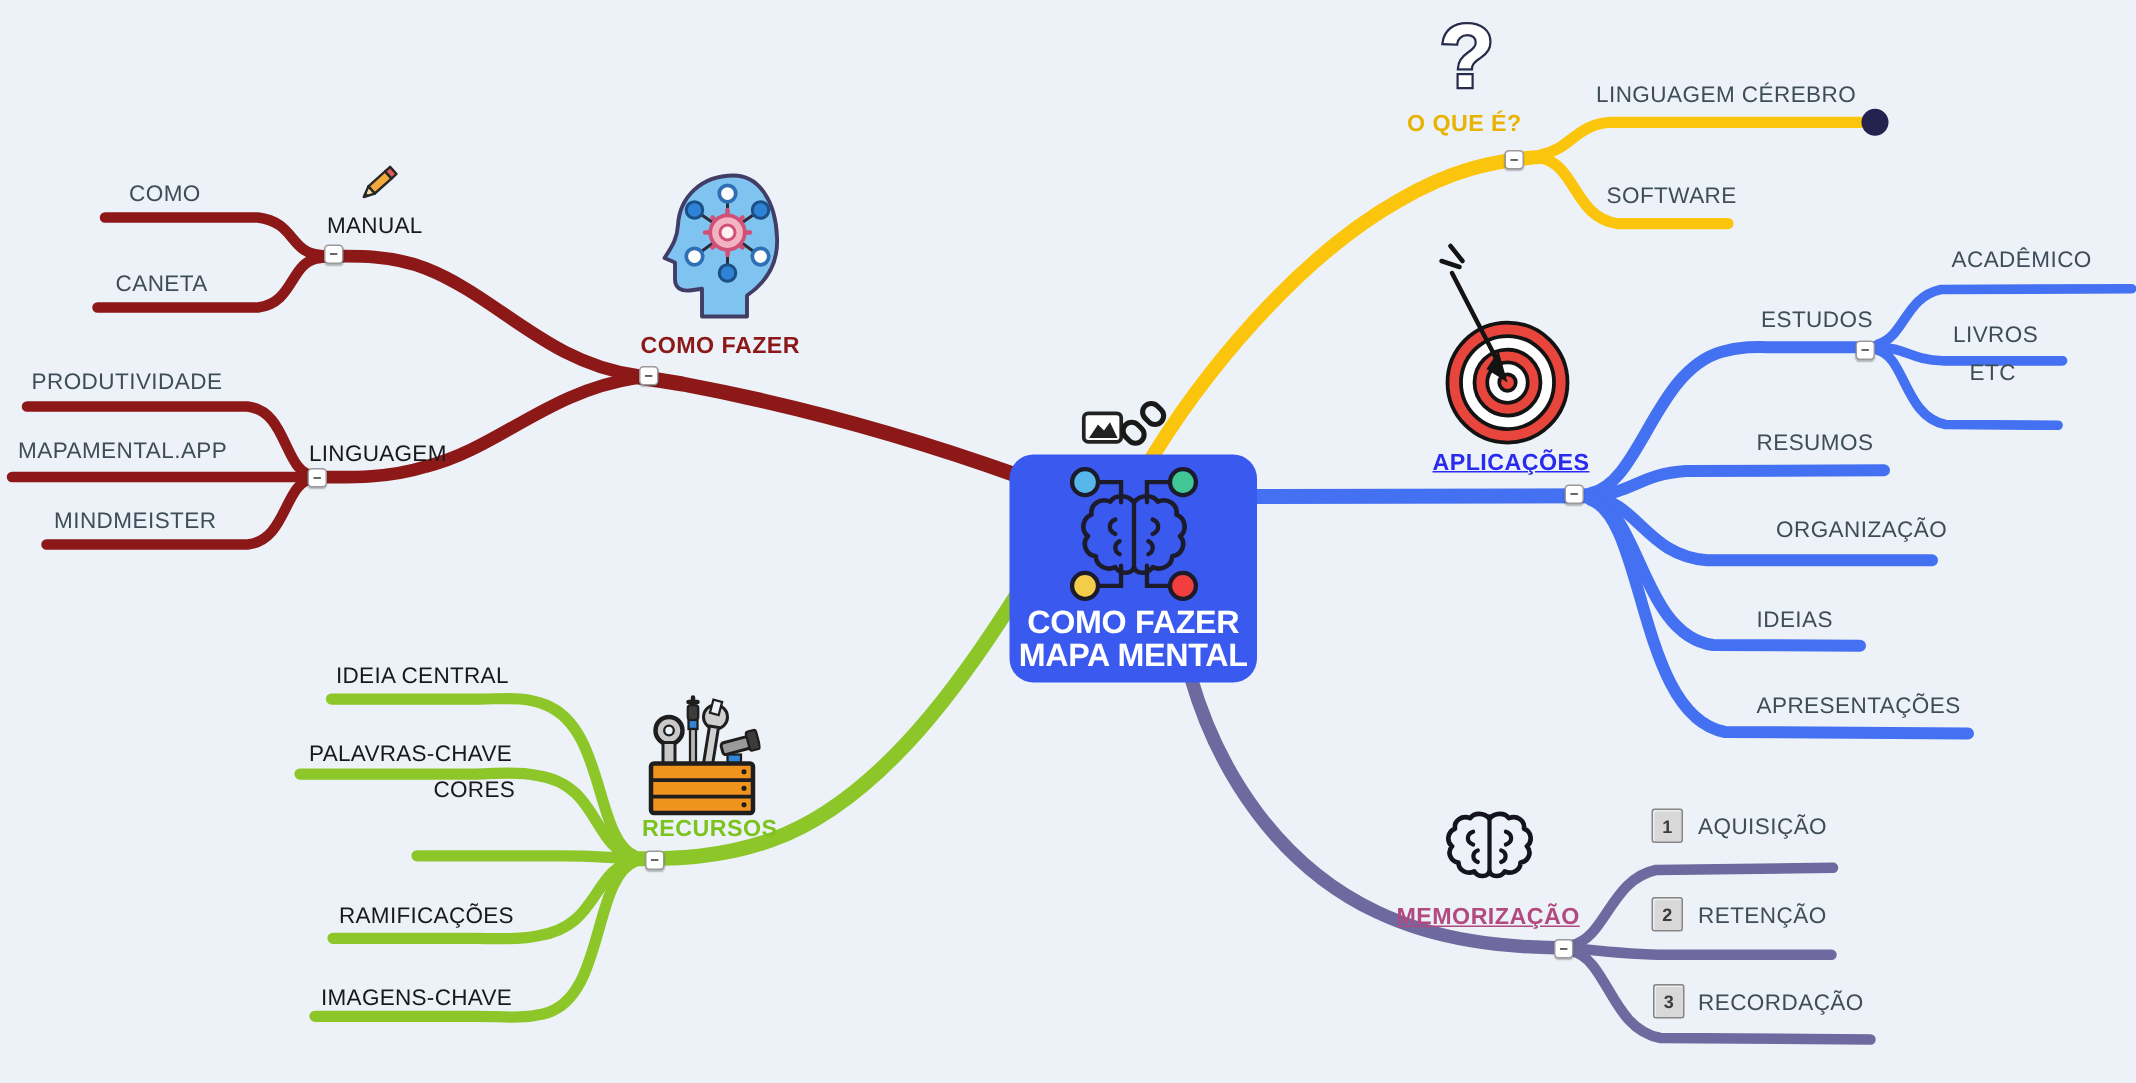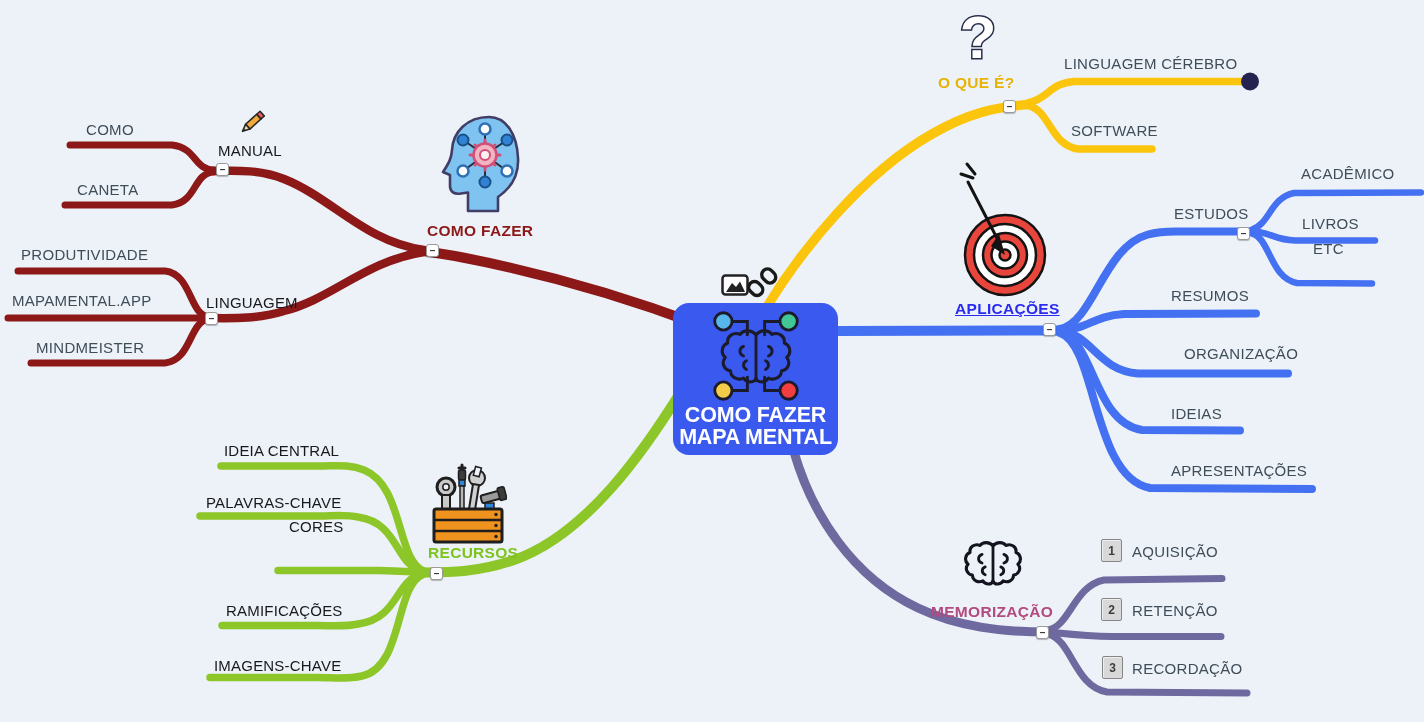--- a/index.html
+++ b/index.html
@@ -14,21 +14,21 @@
   .st-green{stroke:var(--green,#8cc628);}
   .fill-navy{fill:var(--navy,#24224e);}
   .icon{position:absolute;z-index:2;}
   .lbl{position:absolute;white-space:nowrap;font-size:15px;z-index:3;
        color:var(--gray-text,#3f4d59);letter-spacing:.3px;cursor:default;}
   .lbl.b{font-weight:400;color:var(--dark-text,#17191c);letter-spacing:.2px;}
   .lbl.main{font-weight:700;font-size:15.5px;letter-spacing:.3px;}
   .c-gold{color:var(--gold-label,#e8b303);}
   .c-bluelbl{color:var(--blue-label,#2a2bf0);text-decoration:underline;}
   .c-greenlbl{color:var(--green-label,#7cc41d);}
-  .c-pink{color:var(--pink-label,#b2497f);}
+  .c-pink{color:var(--pink-label,#b2497f);text-decoration:underline;}
   .c-maroon{color:var(--maroon,#8c1818);}
   .node{position:absolute;left:673px;top:303px;width:165px;height:152px;
         background:var(--node-blue,#3a59ef);border-radius:16px;z-index:3;
         display:flex;flex-direction:column;align-items:center;}
   .node .t{color:var(--node-text,#ffffff);font-weight:700;font-size:21.5px;
            line-height:22px;letter-spacing:-.2px;text-align:center;}
   .collapse{position:absolute;width:13px;height:13px;background:#fff;
             border:1px solid #9a9a9a;border-radius:3px;box-sizing:border-box;
             box-shadow:0 1px 1px rgba(0,0,0,.25);color:#333;font-size:10px;
             font-weight:700;display:flex;align-items:center;justify-content:center;

